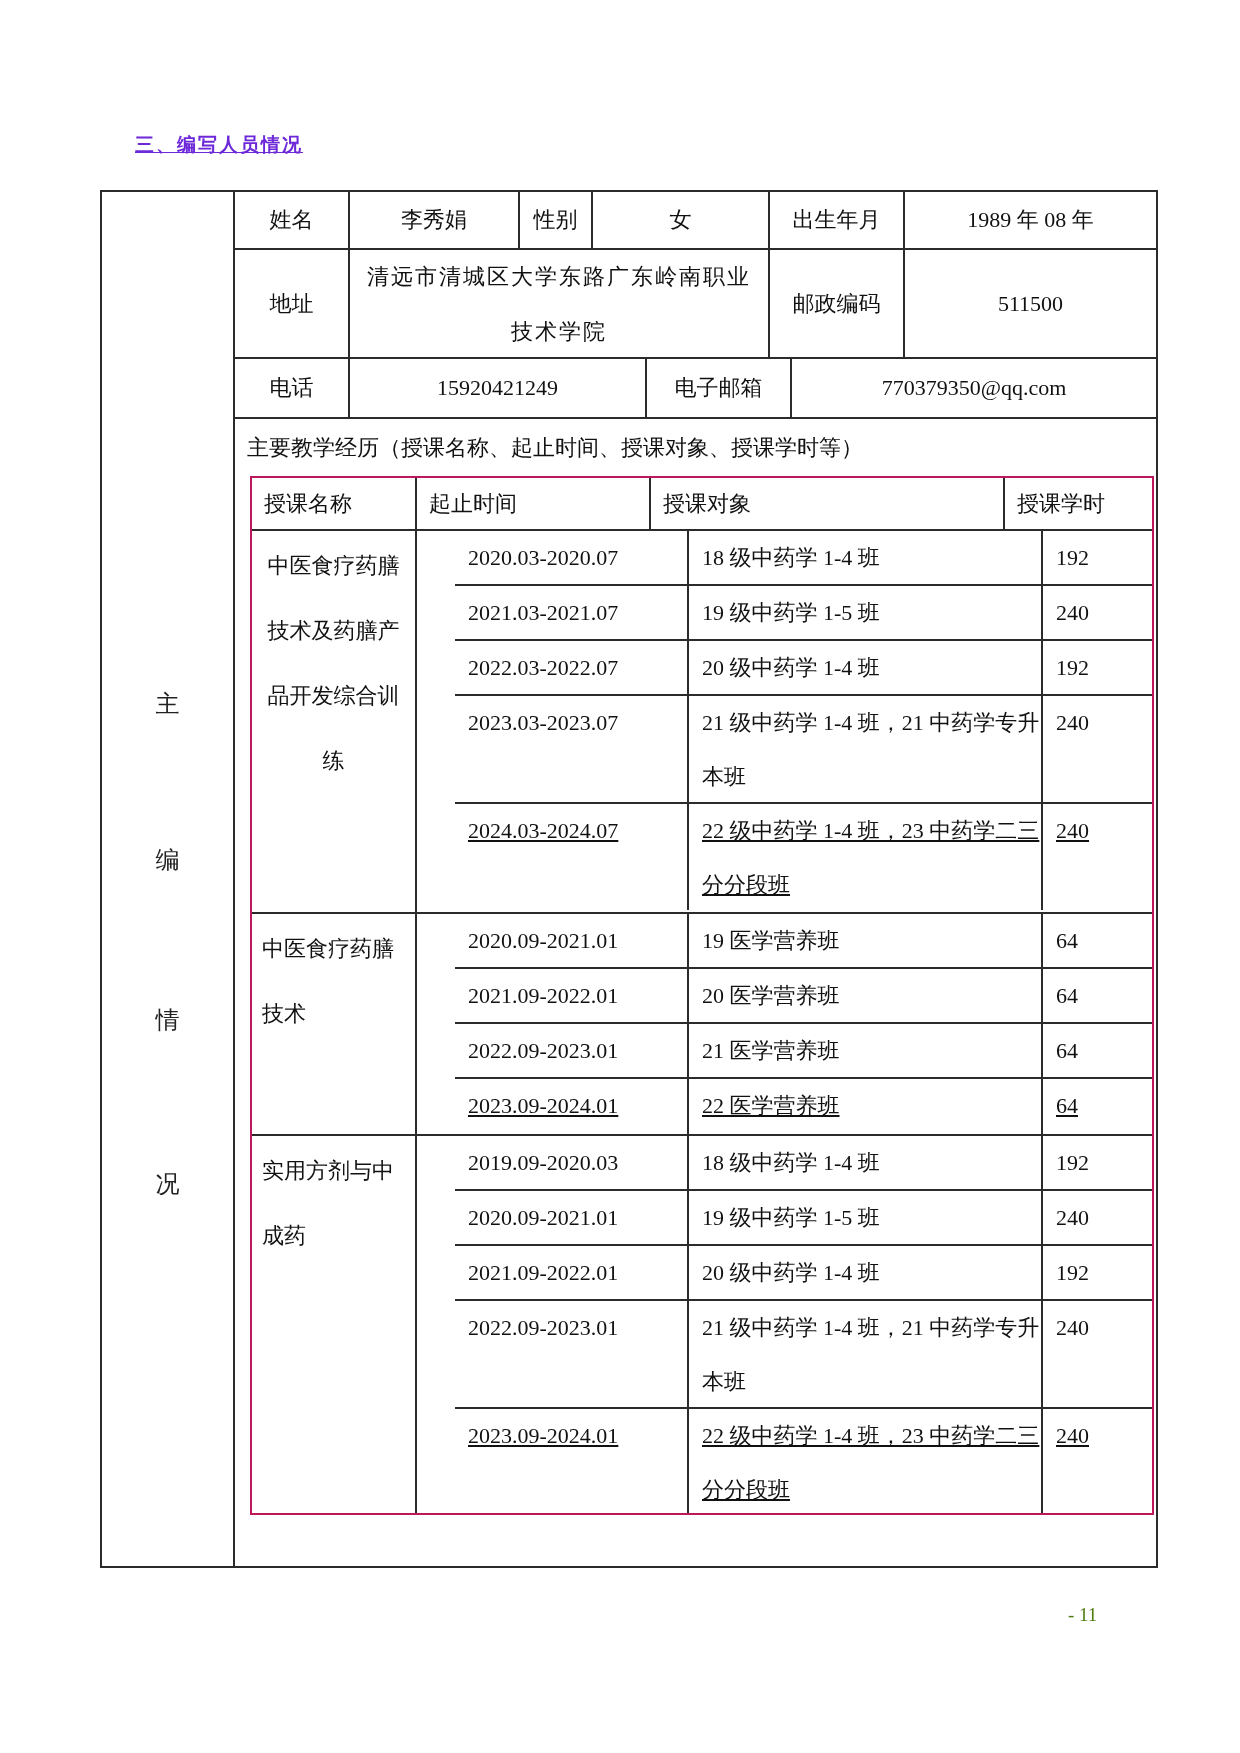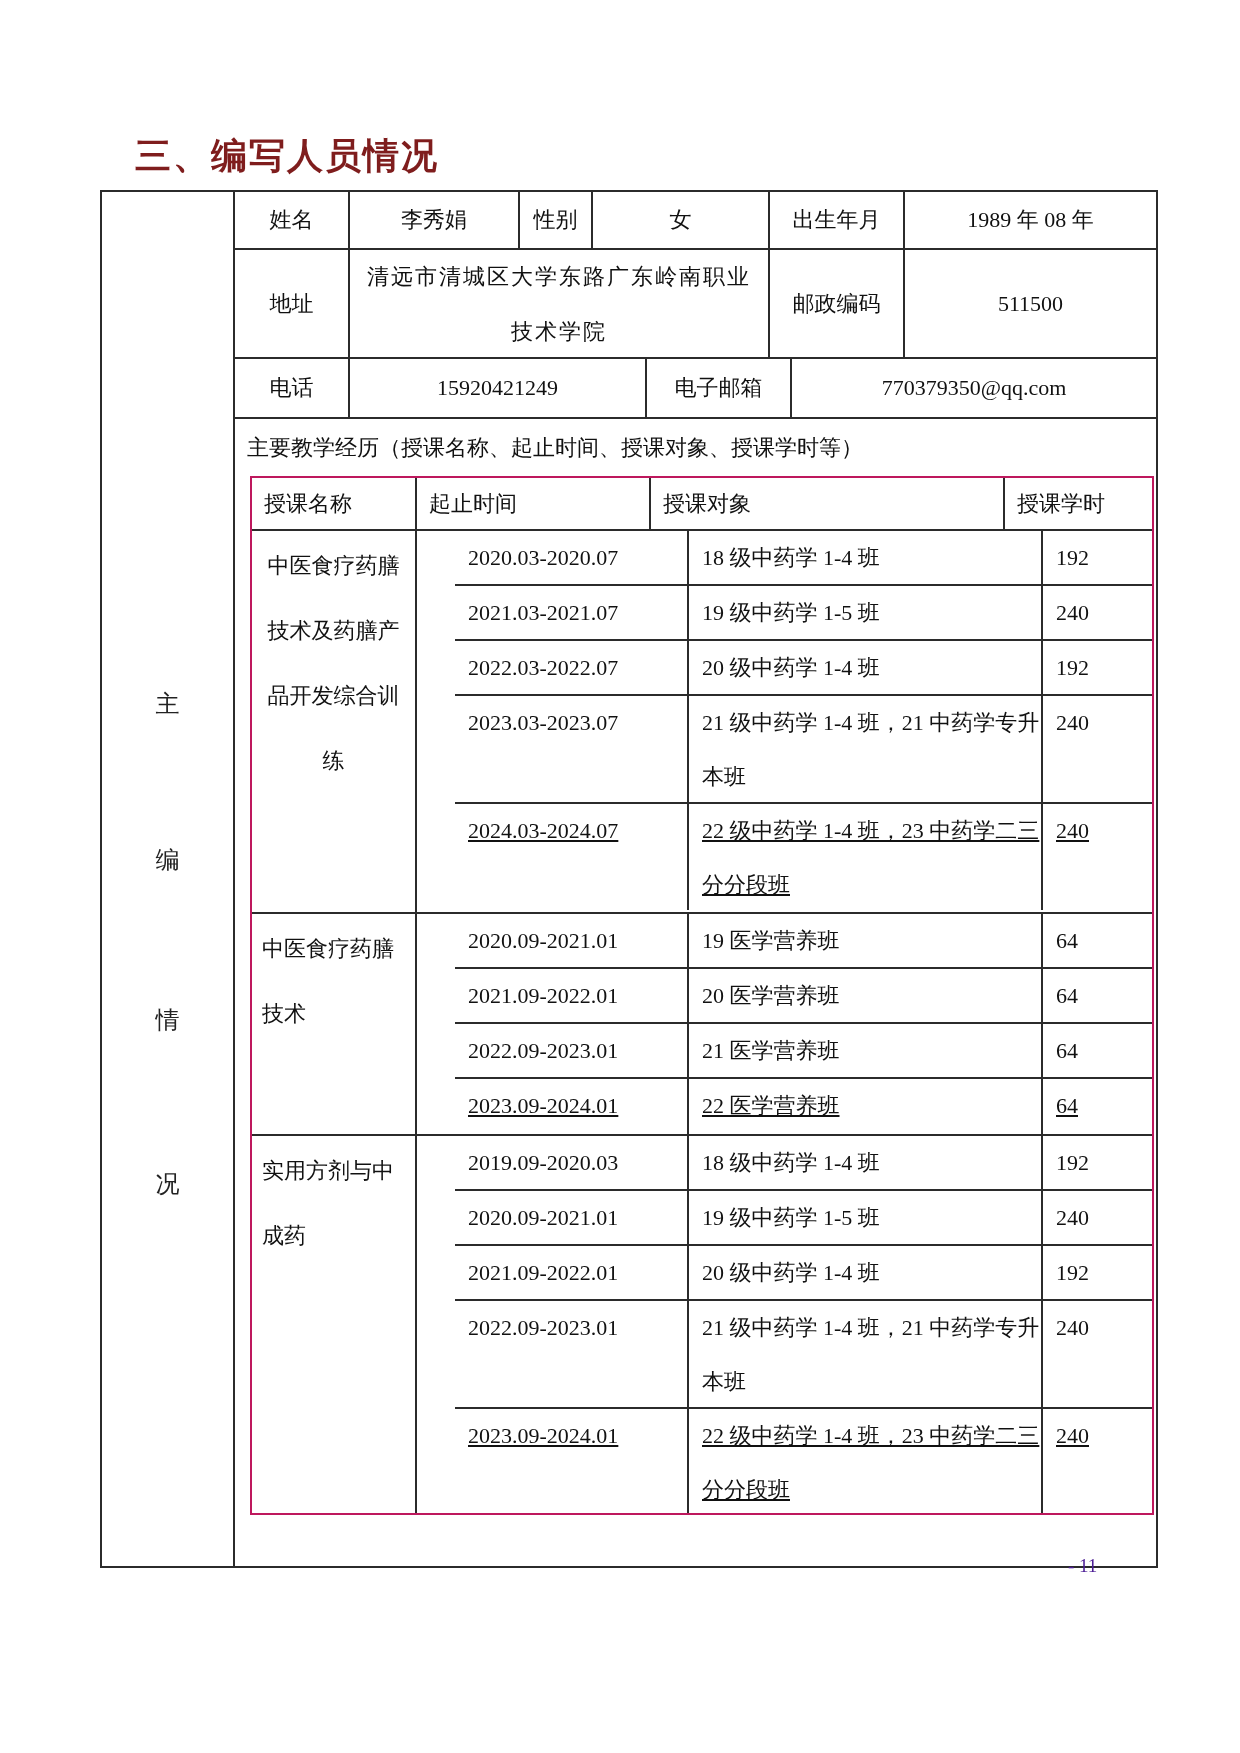--- a/index.html
+++ b/index.html
@@ -5,21 +5,21 @@
   * { box-sizing: border-box; margin: 0; padding: 0; }
   html,body { background:#ffffff; }
   body {
     width: 1240px; height: 1753px; position: relative;
     font-family: "Liberation Serif", "DejaVu Serif", serif;
     color: #111; overflow: hidden;
   }
   .doc-title {
     position: absolute; left: 135px; top: 132px;
     font-family: "Liberation Sans", "DejaVu Sans", sans-serif;
-    font-weight: bold; font-size: 36px; letter-spacing: 2px; color: #7f1d1d;
+    font-weight: bold; font-size: 19px; letter-spacing: 2px; color: #6d28d9; text-decoration: underline;
   }
   .outer-table {
     position: absolute; left: 100px; top: 190px;
     width: 1058px; height: 1378px;
     border: 2px solid #2b2b2b; display: flex;
   }
   .side-col {
     width: 133px; border-right: 2px solid #2b2b2b;
     position: relative; flex: none;
   }
@@ -64,22 +64,22 @@
   .irow.last-row { border-bottom: none; text-decoration: underline; }
   .icell {
     font-size: 22px; line-height: 54px; padding: 0 0 0 13px;
     border-right: 2px solid #2b2b2b; overflow: hidden; word-break: break-all;
   }
   .c-name  { width: 165px; }
   .c-time  { width: 234px; flex: none; }
   .c-obj   { width: 354px; flex: none; }
   .c-hours { flex: 1; border-right: none; }
   .footer-page {
-    position: absolute; left: 1068px; top: 1555px;
-    font-size: 19px; color: #4c1d95;
+    position: absolute; left: 1068px; top: 1604px;
+    font-size: 19px; color: #4d7c0f;
   }
 </style>
 </head>
 <body>
 
 <div class="doc-title">三、编写人员情况</div>
 
 <div class="outer-table">
 
   <div class="side-col">

